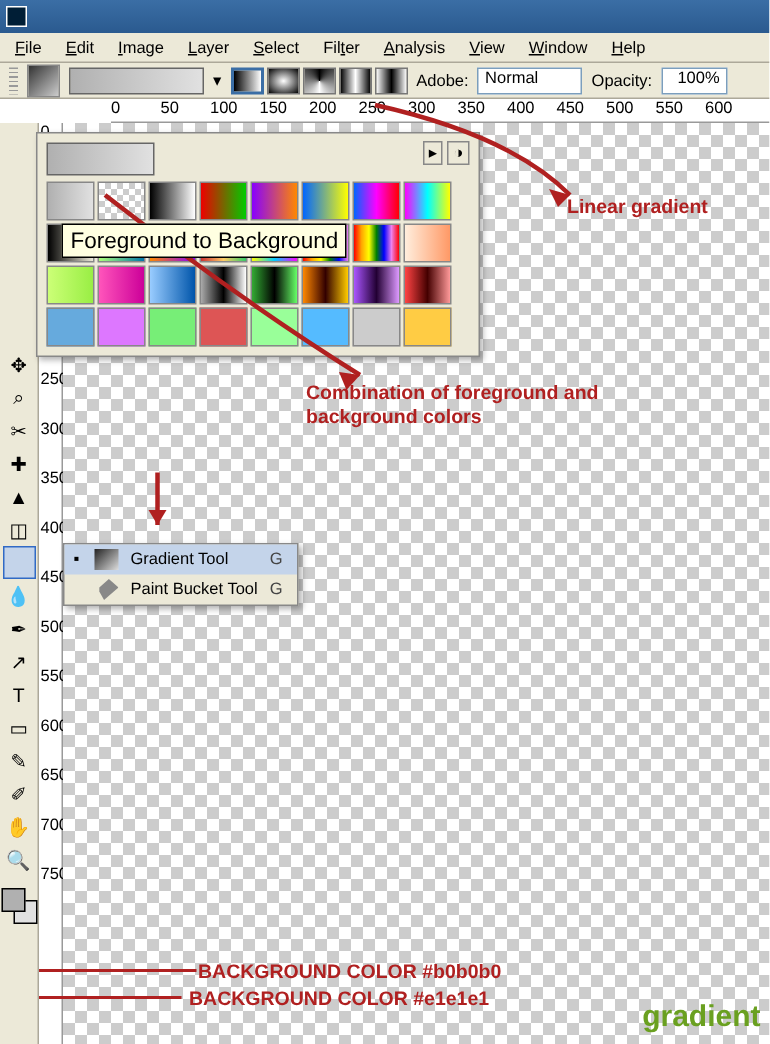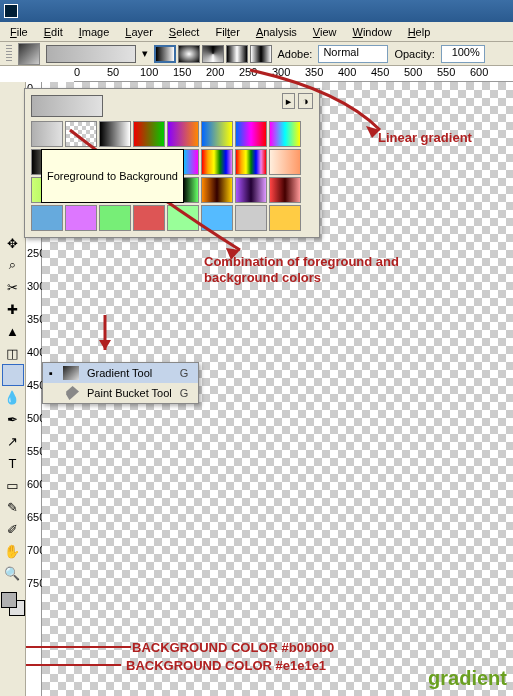--- a/index.html
+++ b/index.html
@@ -32,21 +32,21 @@
 .swatch-fg{width:16px;height:16px;background:#b0b0b0;border:1px solid #000;position:relative;z-index:2}
 .swatch-bg{width:16px;height:16px;background:#e1e1e1;border:1px solid #000;margin-top:-8px;margin-left:8px}
 .ruler-v{width:16px;background:#fff;border-right:1px solid #999;position:relative;font-size:8px}
 .ruler-v span{position:absolute;left:1px;writing-mode:horizontal-tb}
 .canvas{flex:1;background-image:linear-gradient(45deg,#ccc 25%,transparent 25%),linear-gradient(-45deg,#ccc 25%,transparent 25%),linear-gradient(45deg,transparent 75%,#ccc 75%),linear-gradient(-45deg,transparent 75%,#ccc 75%);background-size:16px 16px;background-position:0 0,0 8px,8px -8px,-8px 0;background-color:#fff;position:relative}
 .picker{position:absolute;top:6px;left:-18px;width:296px;background:#ece9d8;border:1px solid #888;box-shadow:2px 2px 4px rgba(0,0,0,.3);padding:6px}
 .picker-head{display:flex;justify-content:space-between;margin-bottom:4px}
 .picker-head .big{width:72px;height:22px;background:linear-gradient(90deg,#b0b0b0,#e1e1e1);border:1px solid #666}
 .picker-grid{display:grid;grid-template-columns:repeat(8,32px);gap:2px}
 .picker-grid div{height:26px;border:1px solid #888}
-.tooltip{position:absolute;top:60px;left:16px;background:#ffffe1;border:1px solid #000;padding:20px 5px;font-size:11px;z-index:10}
+.tooltip{position:absolute;top:60px;left:16px;background:#ffffe1;border:1px solid #000;padding:2px 5px;font-size:15px;z-index:10}
 .flyout{position:absolute;top:362px;left:42px;background:#ece9d8;border:1px solid #888;box-shadow:2px 2px 4px rgba(0,0,0,.3);z-index:9}
 .flyout .row{display:flex;align-items:center;gap:8px;padding:3px 10px 3px 6px}
 .flyout .row.sel{background:#c4d4ea}
 .flyout .ic{width:16px;height:14px;display:inline-block}
 .flyout .ic.grad{background:linear-gradient(135deg,#222,#ddd)}
 .flyout .ic.bucket{background:#888;clip-path:polygon(20% 40%,60% 0,100% 40%,60% 80%,40% 100%,20% 60%)}
 .flyout .k{margin-left:auto;color:#444}
 .ann{position:absolute;color:#b02020;font-weight:bold;font-size:13px}
 .arrow{position:absolute;pointer-events:none}
 .watermark{position:absolute;color:#bbb;font-size:10px}

